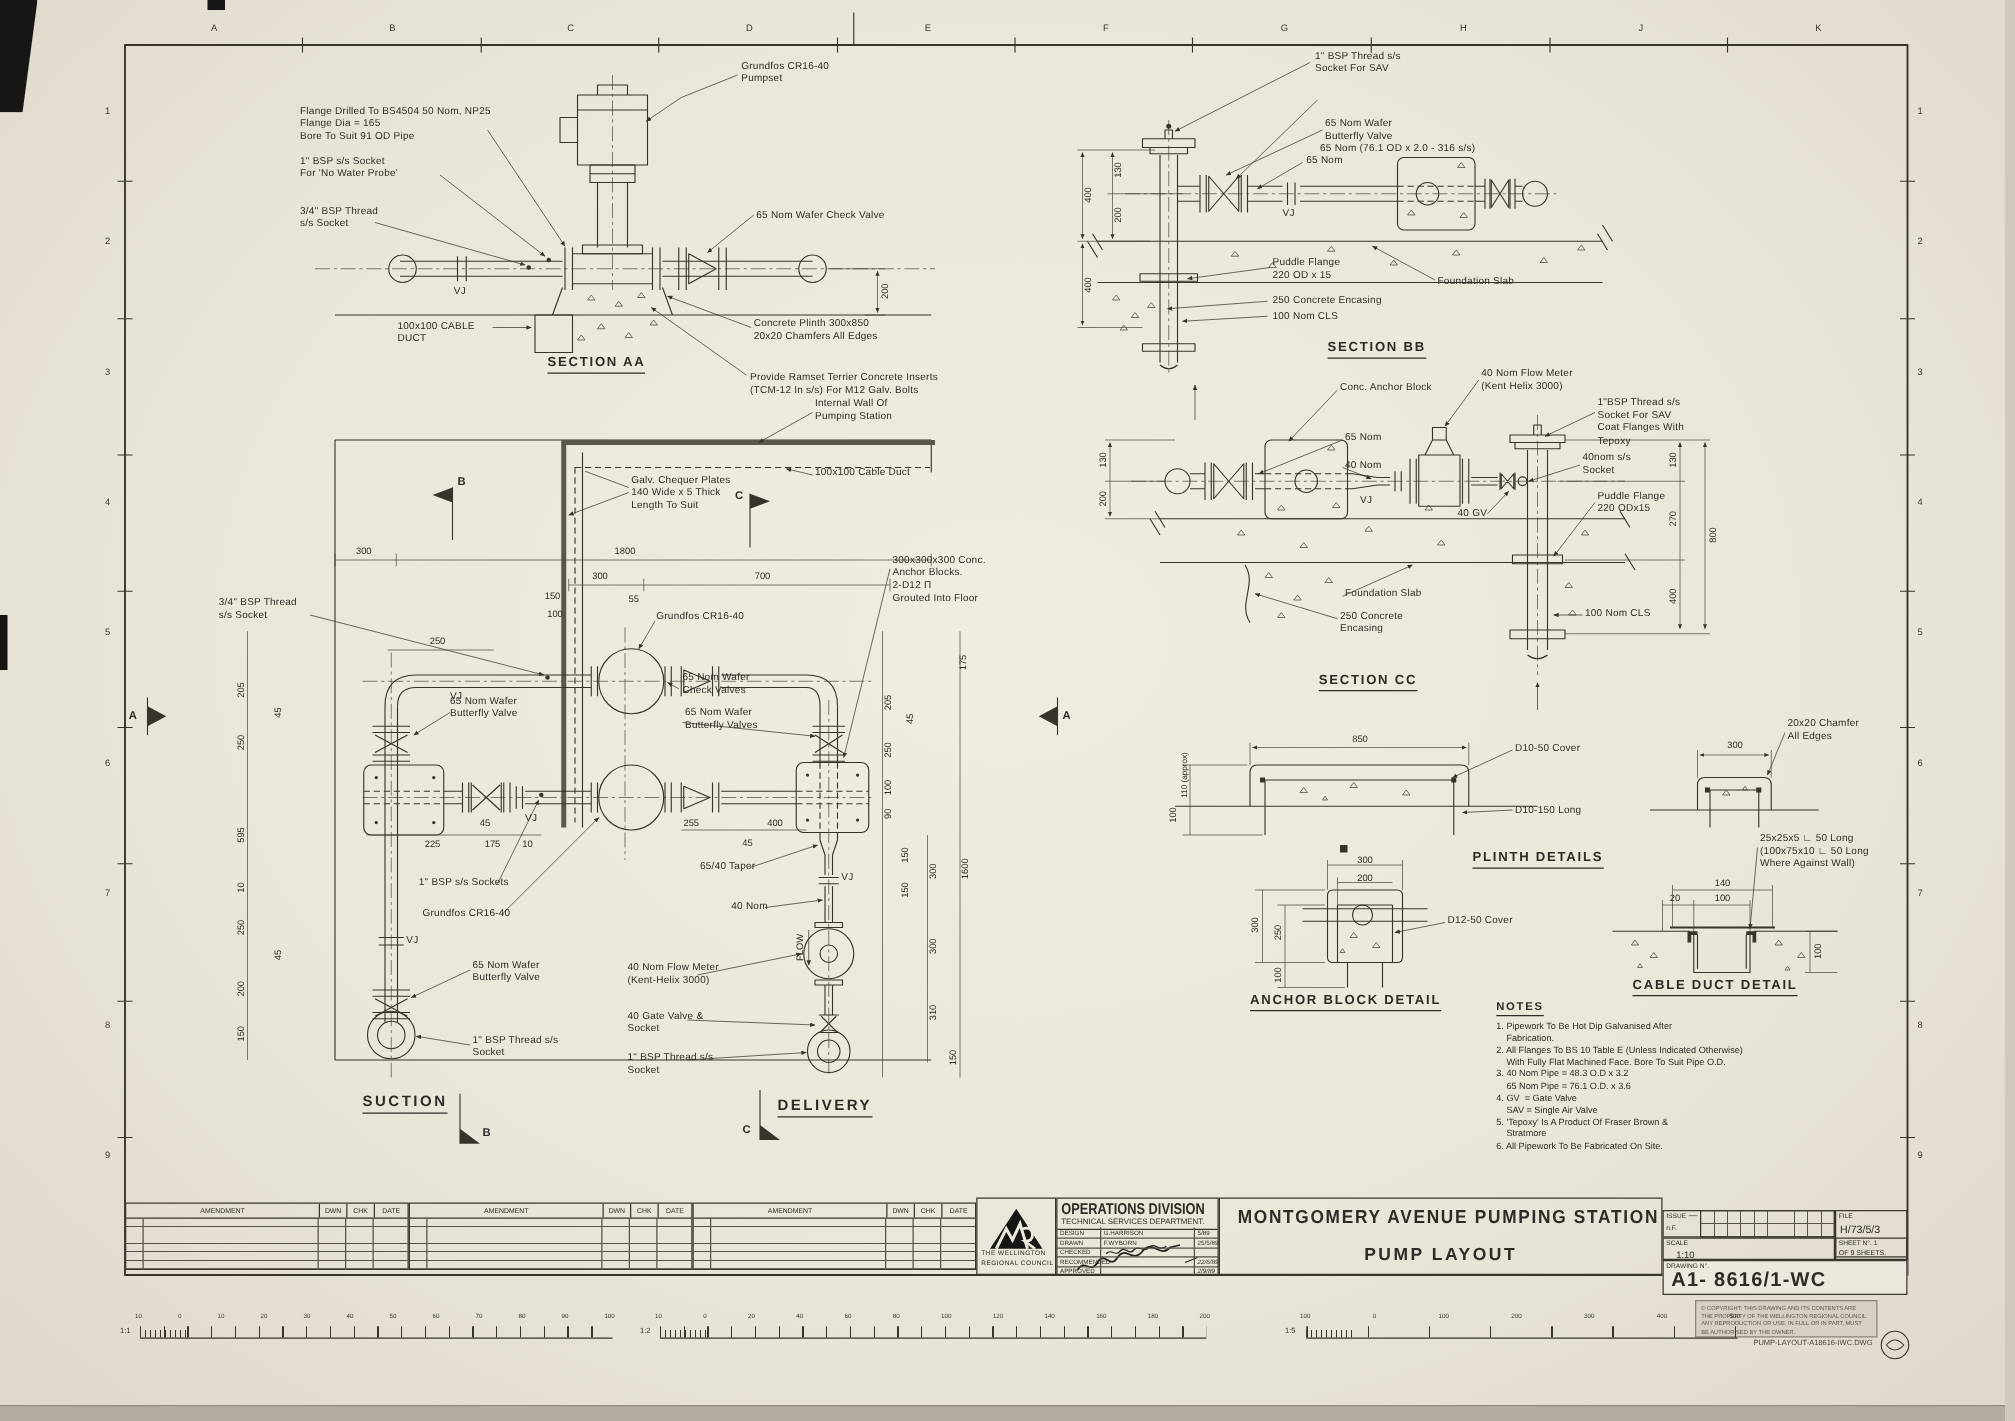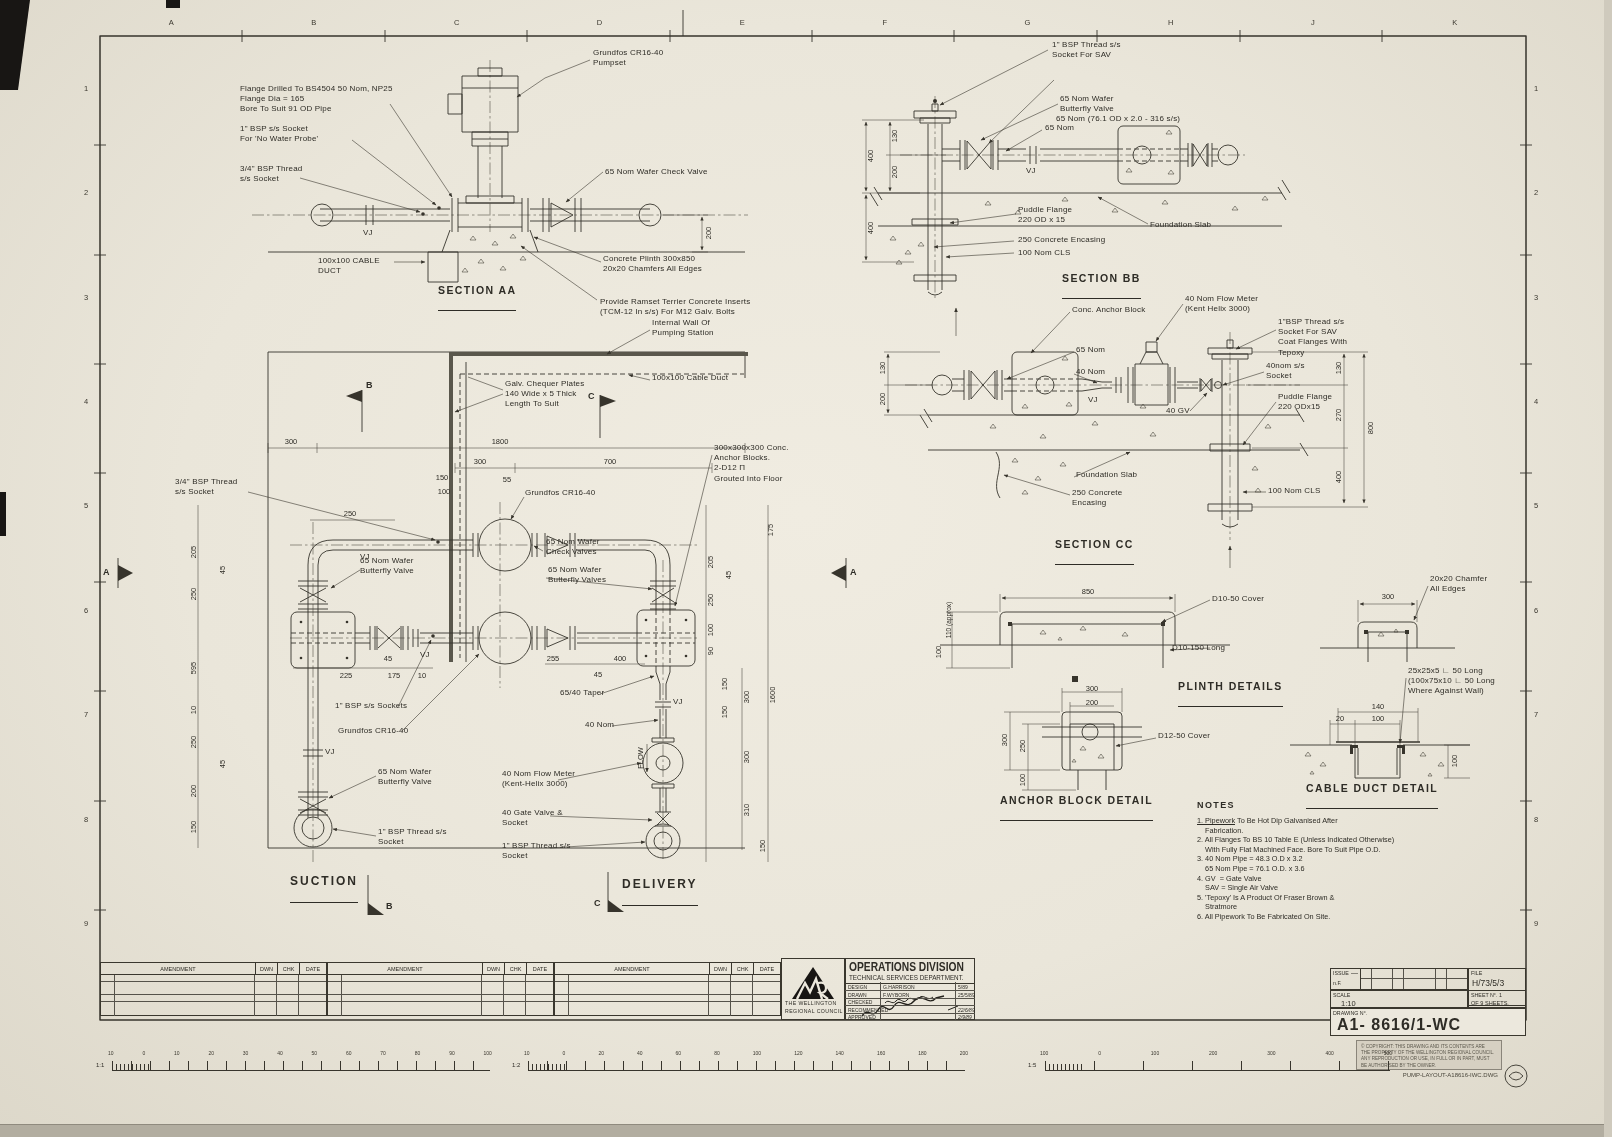--- a/index.html
+++ b/index.html
@@ -12,21 +12,21 @@
   .cl{stroke:#545146;stroke-width:.6;fill:none;stroke-dasharray:12 3 2.5 3;}
   .hdash{stroke-dasharray:5 3;}
   .thick{stroke:#5a574c;stroke-width:4;fill:none;}
   .dimln{stroke:#45423a;stroke-width:.55;fill:none;}
   .ldr{stroke:#3c3931;stroke-width:.6;fill:none;}
   .dt{stroke:#4a473c;stroke-width:.6;fill:none;}
   .fl{fill:#37342c;stroke:none;}
   .lbl{position:absolute;font-size:8px;line-height:1.28;color:#2e2c26;white-space:pre-line;letter-spacing:.2px;}
   .vd{position:absolute;font-size:7.5px;color:#2e2c26;transform:translate(-50%,-50%) rotate(-90deg);white-space:nowrap;}
   .hc{position:absolute;font-size:7.5px;color:#2e2c26;transform:translate(-50%,-50%);white-space:nowrap;}
-  .t{position:absolute;font-size:10.5px;font-weight:bold;letter-spacing:1.4px;border-bottom:1.3px solid #2e2c26;padding-bottom:14px;white-space:nowrap;}
+  .t{position:absolute;font-size:10.5px;font-weight:bold;letter-spacing:1.4px;border-bottom:1.3px solid #2e2c26;padding-bottom:2px;white-space:nowrap;}
   .bigt{font-size:12px;letter-spacing:2px;}
   .gl{position:absolute;font-size:7.5px;color:#3a372e;}
   .flag{position:absolute;font-size:9px;font-weight:bold;color:#2e2c26;}
   
   .box{position:absolute;border:1px solid #3a372e;box-sizing:border-box;}
   .tbt{position:absolute;white-space:nowrap;color:#2e2c26;}
   .amd-h{position:absolute;display:flex;font-size:5.5px;box-sizing:border-box;border:1px solid #3a372e;border-bottom:.7px solid #3a372e;}
   .amd-h>div{display:flex;align-items:center;justify-content:center;border-left:.7px solid #3a372e;box-sizing:border-box;height:100%;}
   .amd-h>div:first-child{border-left:none;}
   .amd-b{position:absolute;box-sizing:border-box;border:1px solid #3a372e;border-top:none;
@@ -513,21 +513,21 @@
 <div class="hc" style="left:394px;top:675px;">175</div>
 <div class="hc" style="left:422px;top:675px;">10</div>
 <div class="hc" style="left:553px;top:658px;">255</div>
 <div class="hc" style="left:620px;top:658px;">400</div>
 <div class="hc" style="left:598px;top:674px;">45</div>
 
 <div class="hc" style="left:1088px;top:591px;">850</div>
 <div class="vd" style="left:948px;top:620px;font-size:6.5px;">110 (approx)</div>
 <div class="vd" style="left:938px;top:652px;">100</div>
 <div class="lbl" style="left:1212px;top:594px;">D10-50 Cover</div>
-<div class="lbl" style="left:1172px;top:643px;">D10-150 Long</div>
+<div class="lbl" style="left:1212px;top:643px;">D10-150 Long</div>
 <div class="t" style="left:1178px;top:680px;">PLINTH DETAILS</div>
 <div class="hc" style="left:1388px;top:596px;">300</div>
 <div class="lbl" style="left:1430px;top:574px;">20x20 Chamfer
 All Edges</div>
 
 <div class="hc" style="left:1092px;top:688px;">300</div>
 <div class="hc" style="left:1092px;top:702px;">200</div>
 <div class="vd" style="left:1004px;top:740px;">300</div>
 <div class="vd" style="left:1022px;top:746px;">250</div>
 <div class="vd" style="left:1022px;top:780px;">100</div>
@@ -609,20 +609,24 @@
 <div class="tbt" style="left:958px;top:991.5px;font-size:5px;">25/5/89</div>
 <div style="position:absolute;left:845px;top:997.5px;width:130px;border-top:.6px solid #55524a;"></div>
 <div class="tbt" style="left:848px;top:999px;font-size:5px;">CHECKED</div>
 <div style="position:absolute;left:845px;top:1005px;width:130px;border-top:.6px solid #55524a;"></div>
 <div class="tbt" style="left:848px;top:1006.5px;font-size:5px;">RECOMMENDED</div>
 <div class="tbt" style="left:958px;top:1006.5px;font-size:5px;font-style:italic;">22/6/89</div>
 <div style="position:absolute;left:845px;top:1012.5px;width:130px;border-top:.6px solid #55524a;"></div>
 <div class="tbt" style="left:848px;top:1013.5px;font-size:5px;">APPROVED</div>
 <div class="tbt" style="left:958px;top:1013.5px;font-size:5px;font-style:italic;">2/9/89</div>
 
+<div class="box" style="left:975px;top:958px;width:355px;height:62px;">
+  <div class="tbt" style="left:0;top:6px;width:100%;text-align:center;font-size:15px;font-weight:bold;letter-spacing:1.5px;transform:scaleX(.92);">MONTGOMERY AVENUE PUMPING STATION</div>
+  <div class="tbt" style="left:0;top:36px;width:100%;text-align:center;font-size:14px;font-weight:bold;letter-spacing:2px;">PUMP LAYOUT</div>
+</div>
 
 <div class="box" style="left:1330px;top:968px;width:138px;height:22px;">
   <div class="tbt" style="left:2px;top:1px;font-size:5.3px;">ISSUE</div>
   <div class="tbt" style="left:20px;top:0;font-size:7px;">—</div>
   <div class="tbt" style="left:2px;top:11px;font-size:5.3px;">n.F.</div>
 </div>
 <div class="issue-grid" style="left:1360px;top:968px;width:108px;height:22px;"></div>
 <div class="box" style="left:1468px;top:968px;width:58px;height:38px;">
   <div class="tbt" style="left:2px;top:1px;font-size:5.3px;">FILE</div>
   <div class="tbt" style="left:3px;top:9px;font-size:8.5px;">H/73/5/3</div>

